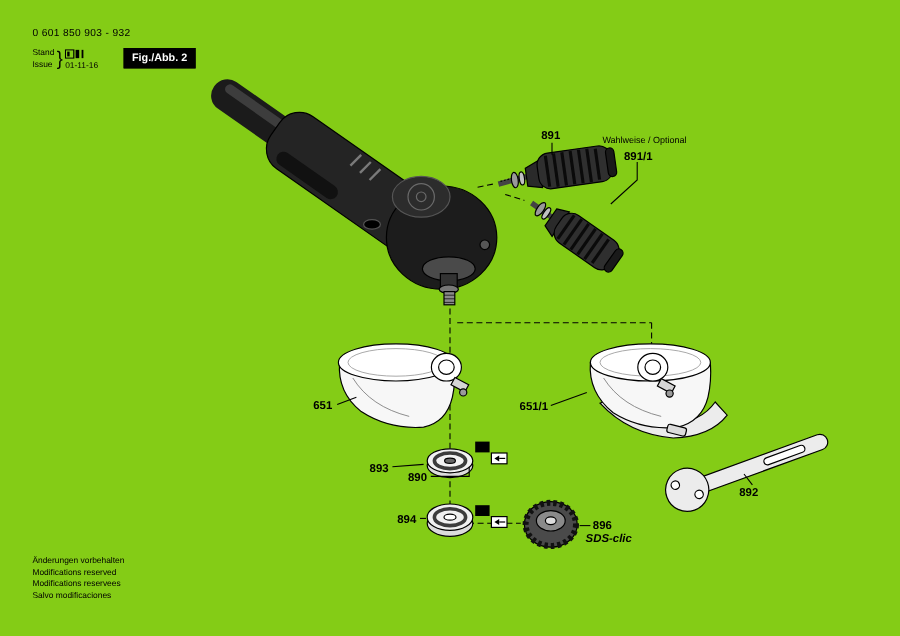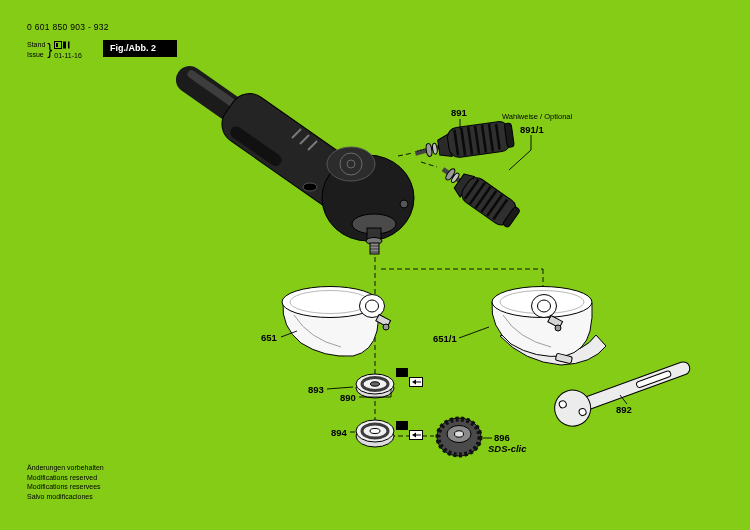--- a/index.html
+++ b/index.html
@@ -5,21 +5,21 @@
   html,body{margin:0;padding:0;background:#fff;}
   .page{position:relative;width:750px;height:530px;background:#84cc16;overflow:hidden;
         font-family:"Liberation Sans",sans-serif;color:#000;}
   .part-number{position:absolute;left:27px;top:22px;font-size:8.5px;letter-spacing:.3px;}
   .issue-block{position:absolute;left:27px;top:40px;display:flex;align-items:stretch;font-size:7px;line-height:10px;}
   .issue-block .labels div{height:10px;}
   .issue-block .brace{font-size:15px;line-height:20px;margin:0 2px;transform:scaleY(1.1);}
   .issue-block .values div{height:10px;}
   .stand-icon svg{display:block;margin-top:1px;}
   .fig-badge{position:absolute;left:103px;top:40px;background:#000;color:#fff;
-             font-size:9px;font-weight:bold;padding:2px 20px 3px 6px;border:1px solid #000;}
+             font-size:9px;font-weight:bold;padding:2px 6px 3px 6px;border:1px solid #000;}
   .footer{position:absolute;left:27px;top:463px;font-size:7px;line-height:9.5px;}
   .diagram{position:absolute;left:0;top:0;}
   svg text{font-family:"Liberation Sans",sans-serif;fill:#000;}
   .plabel{font-size:9.5px;font-weight:bold;}
   .pnote{font-size:7.5px;}
   .ptype{font-size:9.5px;font-weight:bold;font-style:italic;}
 </style>
 </head>
 <body>
 

